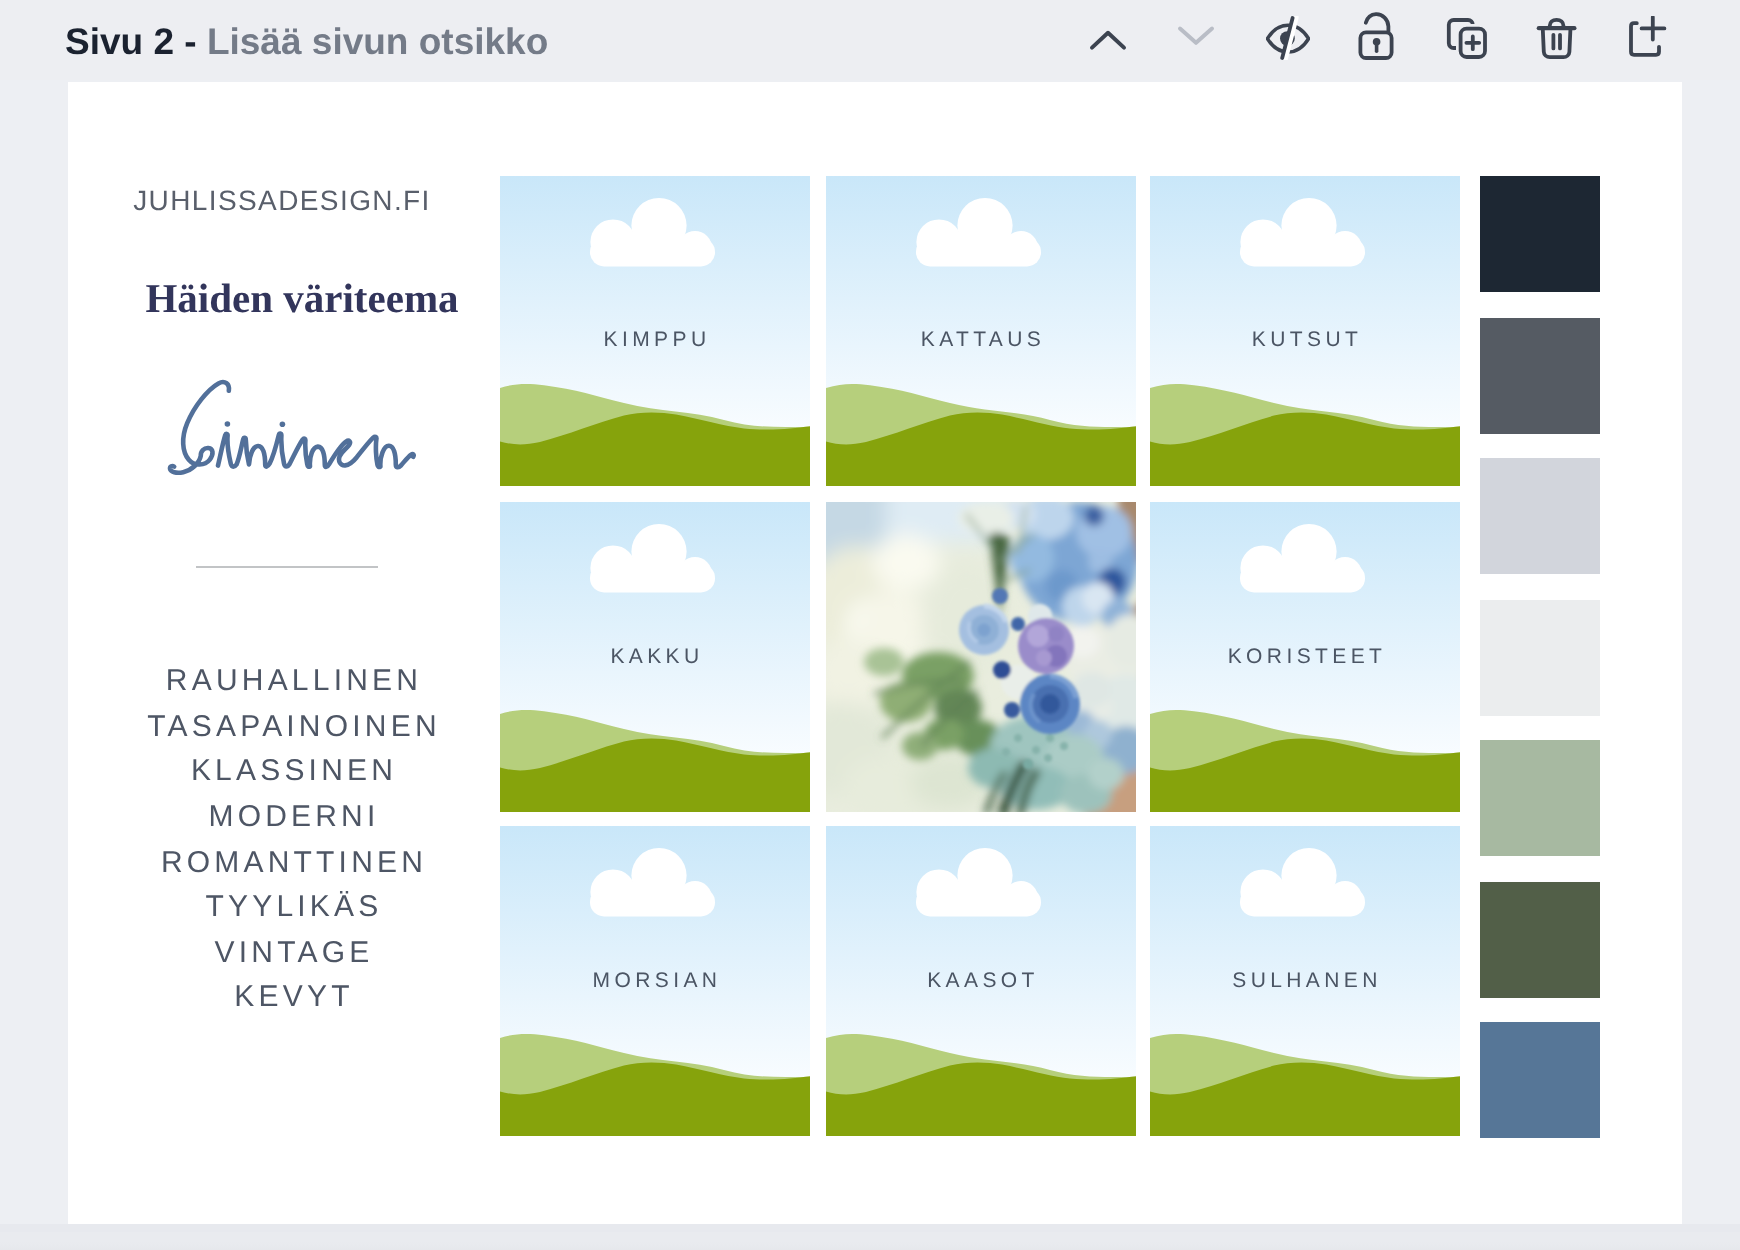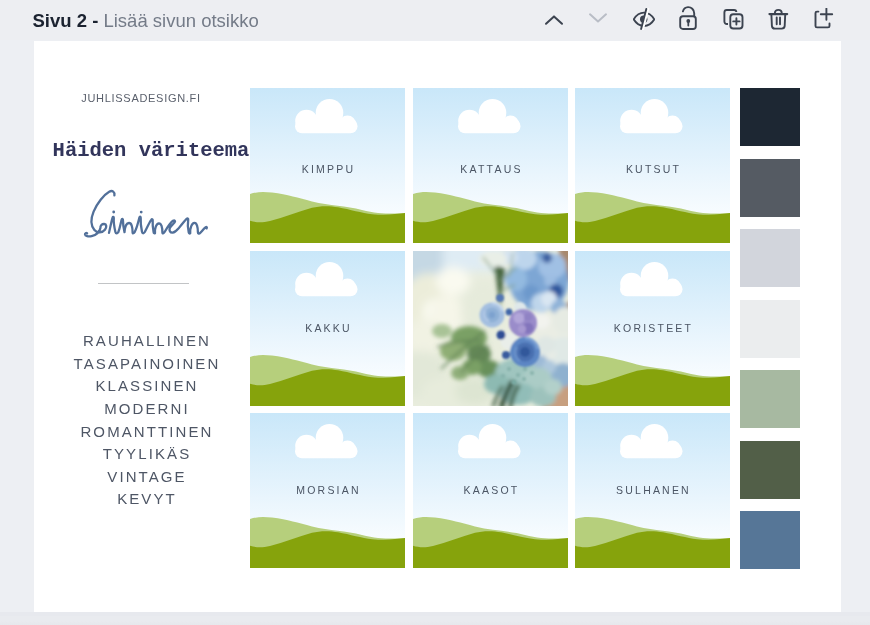--- a/index.html
+++ b/index.html
@@ -1,27 +1,27 @@
 <!DOCTYPE html>
 <html><head>
 <meta charset="utf-8">
 <style>
   * { margin:0; padding:0; box-sizing:border-box; }
   html,body { width:870px; height:625px; overflow:hidden; }
   body { font-family:"Liberation Sans", sans-serif; background:#edeff3; position:relative; }
   .hdr { position:absolute; left:0; top:0; width:870px; height:40px; background:#edeef2; }
   .hdrtxt { position:absolute; left:32.5px; top:10px; font-size:18.5px; color:#1b2230; font-weight:700; letter-spacing:0; }
-  .hdrtxt .grey { color:#747b88; font-weight:400; }
+  .hdrtxt .grey { color:#747b88; font-weight:700; }
   .ic { position:absolute; top:8px; width:22px; height:22px; }
   .page { position:absolute; left:34px; top:41px; width:807px; height:571px; background:#ffffff; }
   .botstrip { position:absolute; left:0; top:612px; width:870px; height:13px; background:linear-gradient(#e7e9ee 0 4px,#e9ebef 4px 9px,#e6e8ec); }
   .tile { position:absolute; width:155px; height:155px; }
   .sw { position:absolute; left:706px; width:60px; height:58px; }
-  .brand { position:absolute; left:-3px; top:51px; width:220px; text-align:center; font-size:11px; letter-spacing:0.7px; color:#595f6b; }
-  .h1 { position:absolute; left:7px; top:97.5px; width:220px; text-align:center; font-family:Liberation Mono, monospace; font-weight:700; font-size:20.5px; color:#32355b; -webkit-text-stroke:0; letter-spacing:0px; }
+  .brand { position:absolute; left:-3px; top:51px; width:220px; text-align:center; font-size:14px; letter-spacing:0.7px; color:#595f6b; }
+  .h1 { position:absolute; left:7px; top:97.5px; width:220px; text-align:center; font-family:Liberation Serif, serif; font-weight:700; font-size:20.5px; color:#32355b; -webkit-text-stroke:0; letter-spacing:0px; }
   .divider { position:absolute; left:64px; top:242px; width:90.5px; height:1.3px; background:#c2c4c6; }
   .wordlist { position:absolute; left:3px; top:289.2px; width:220px; text-align:center; font-size:15px; letter-spacing:2.1px; color:#4e5665; line-height:22.6px; }
 </style>
 </head>
 <body>
 
 <svg width="0" height="0" style="position:absolute">
   <defs>
     <linearGradient id="sky" x1="0" y1="0" x2="0" y2="1">
       <stop offset="0" stop-color="#c9e7f9"></stop>

